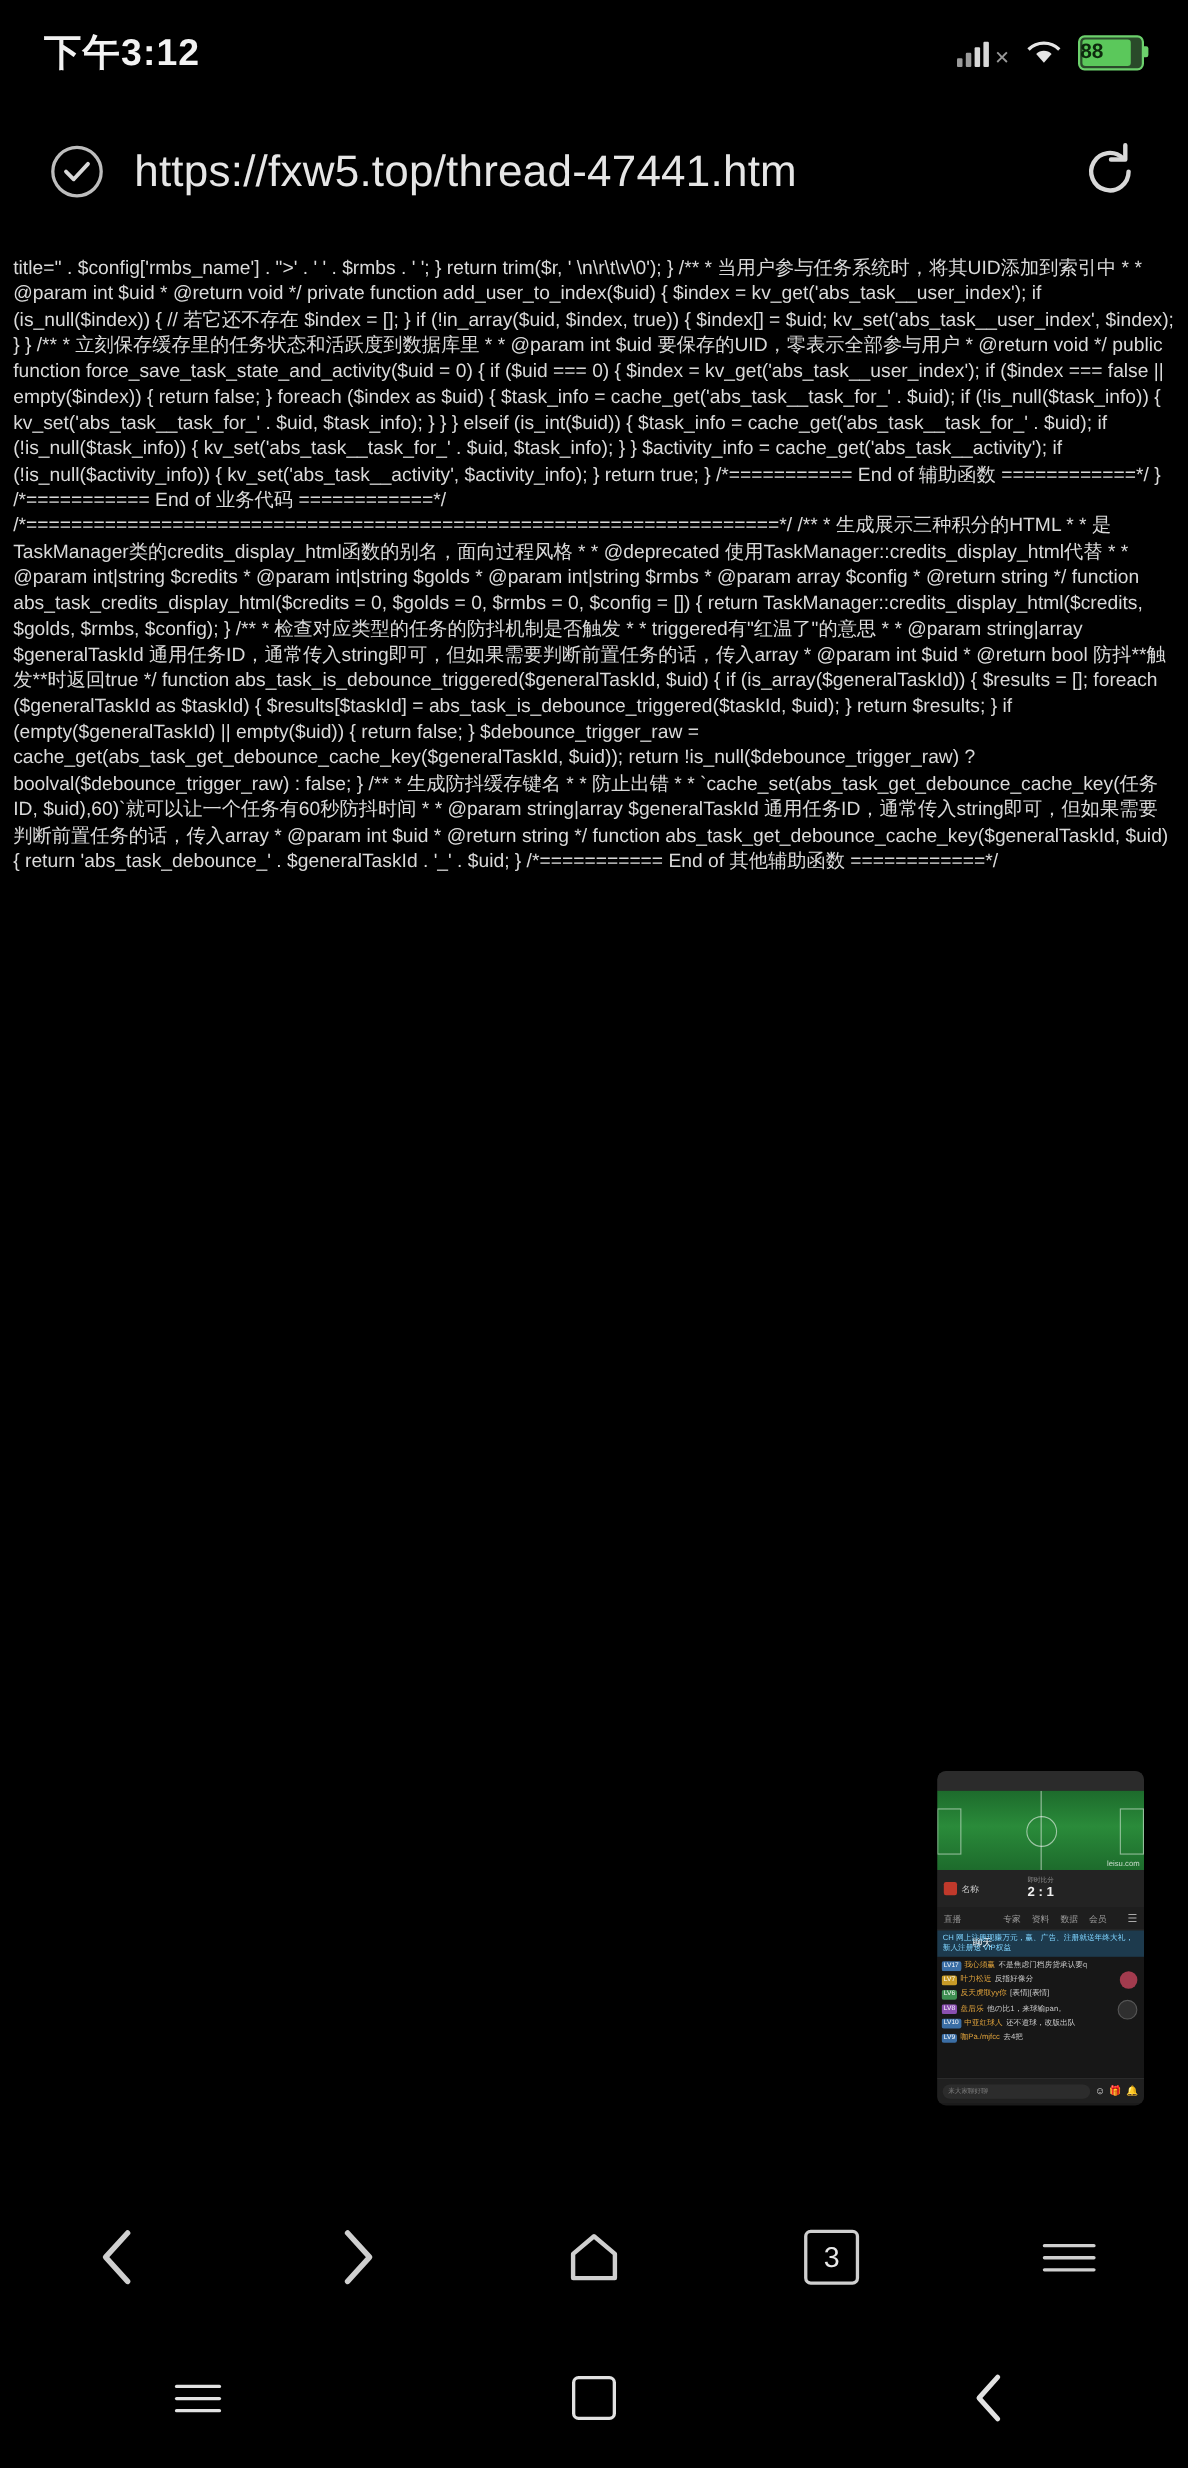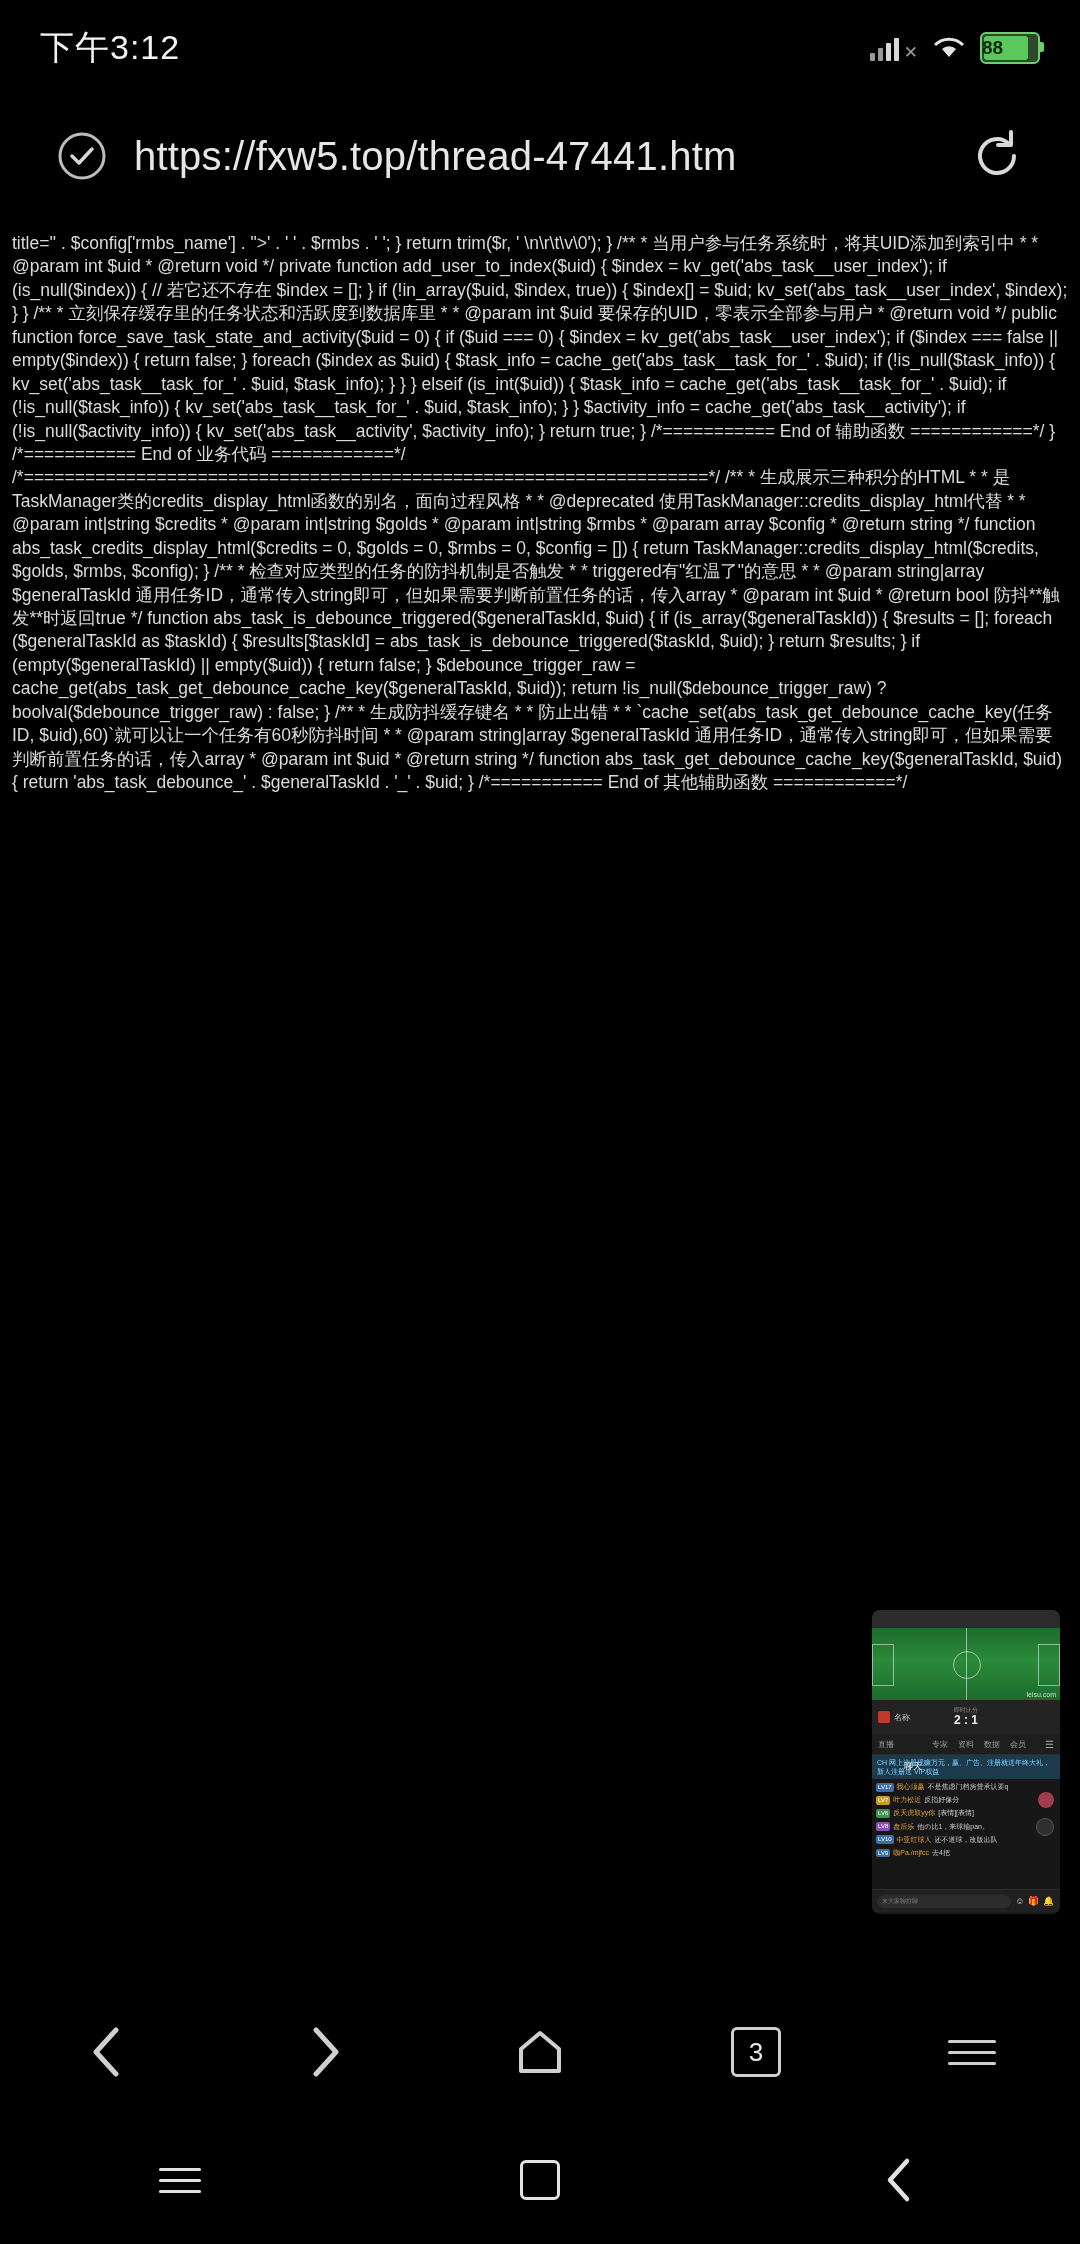--- a/index.html
+++ b/index.html
@@ -22,20 +22,21 @@
     display: flex;
     align-items: center;
     justify-content: space-between;
     padding: 0 40px;
     box-sizing: border-box;
   }
   .clock {
     font-size: 34px;
     color: #f2f2f2;
     letter-spacing: 1px;
+    font-weight: bold;
   }
   .status-right {
     display: flex;
     align-items: center;
     gap: 14px;
   }
   .signal {
     display: flex;
     align-items: flex-end;
     gap: 3px;
@@ -94,21 +95,21 @@
     color: #0d2a0d;
     font-weight: bold;
     z-index: 2;
   }
 
   
   .urlbar {
     height: 120px;
     display: flex;
     align-items: center;
-    padding: 0 56px;
+    padding: 0 44px;
     box-sizing: border-box;
     gap: 26px;
   }
   .shield {
     width: 52px; height: 52px;
     flex: 0 0 auto;
   }
   .url-text {
     flex: 1 1 auto;
     font-size: 40px;
@@ -139,21 +140,21 @@
     line-height: 1.34;
     color: #dadada;
     text-align: left;
     word-break: break-word;
     white-space: normal;
   }
 
   
   .float-card {
     position: absolute;
-    right: 20px;
+    right: 40px;
     bottom: 330px;
     width: 188px;
     height: 304px;
     background: #1b1b1b;
     border-radius: 8px;
     overflow: hidden;
     box-shadow: 0 2px 10px rgba(0,0,0,0.6);
   }
   .fc-top {
     height: 18px;

